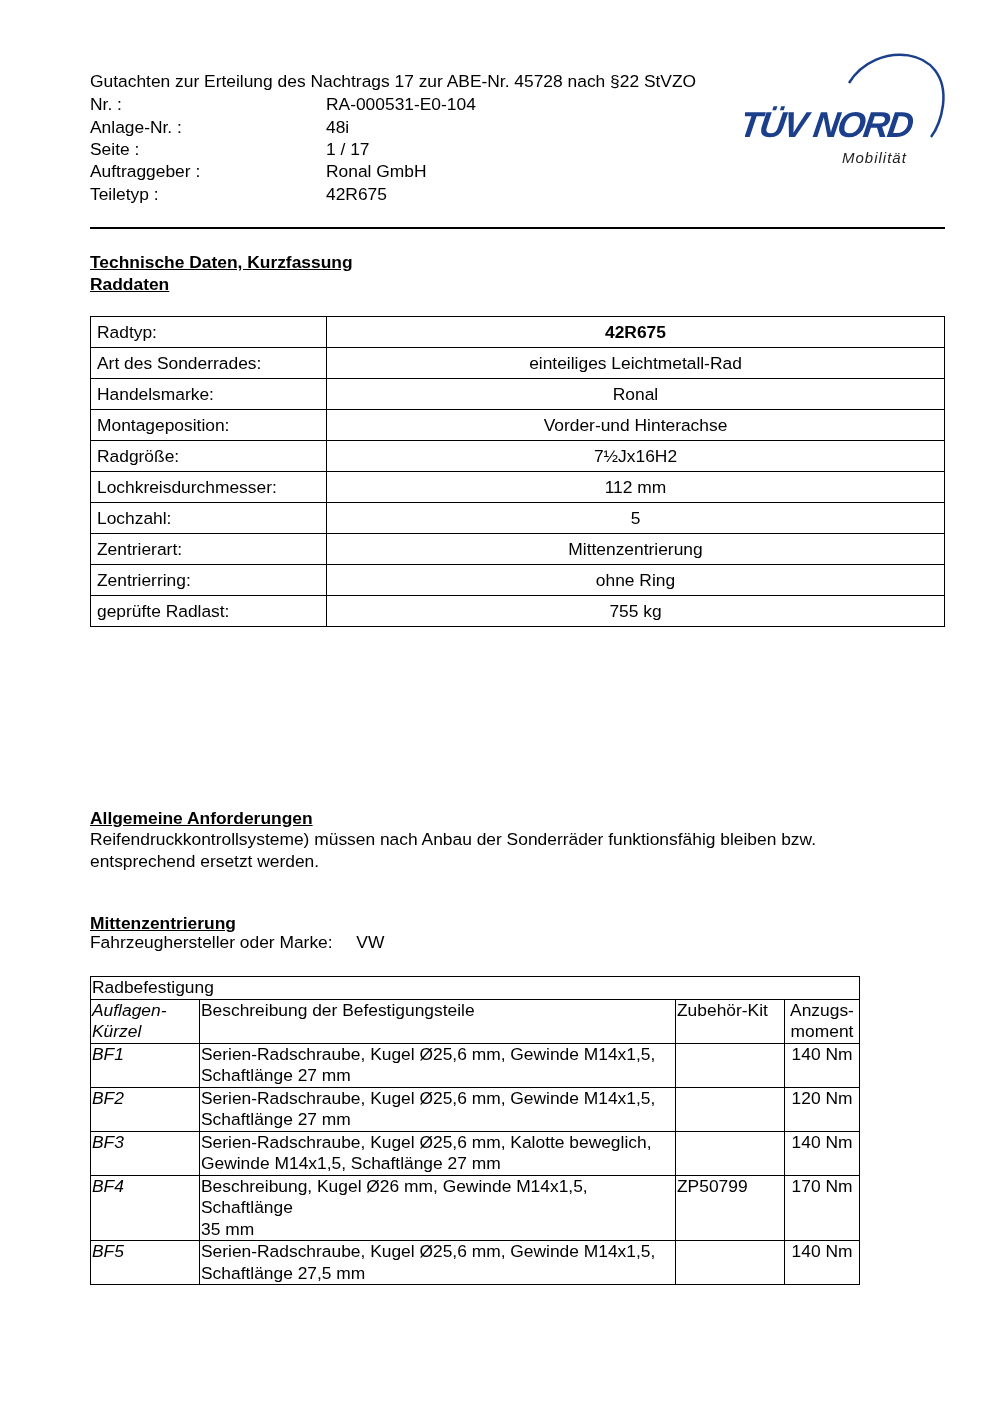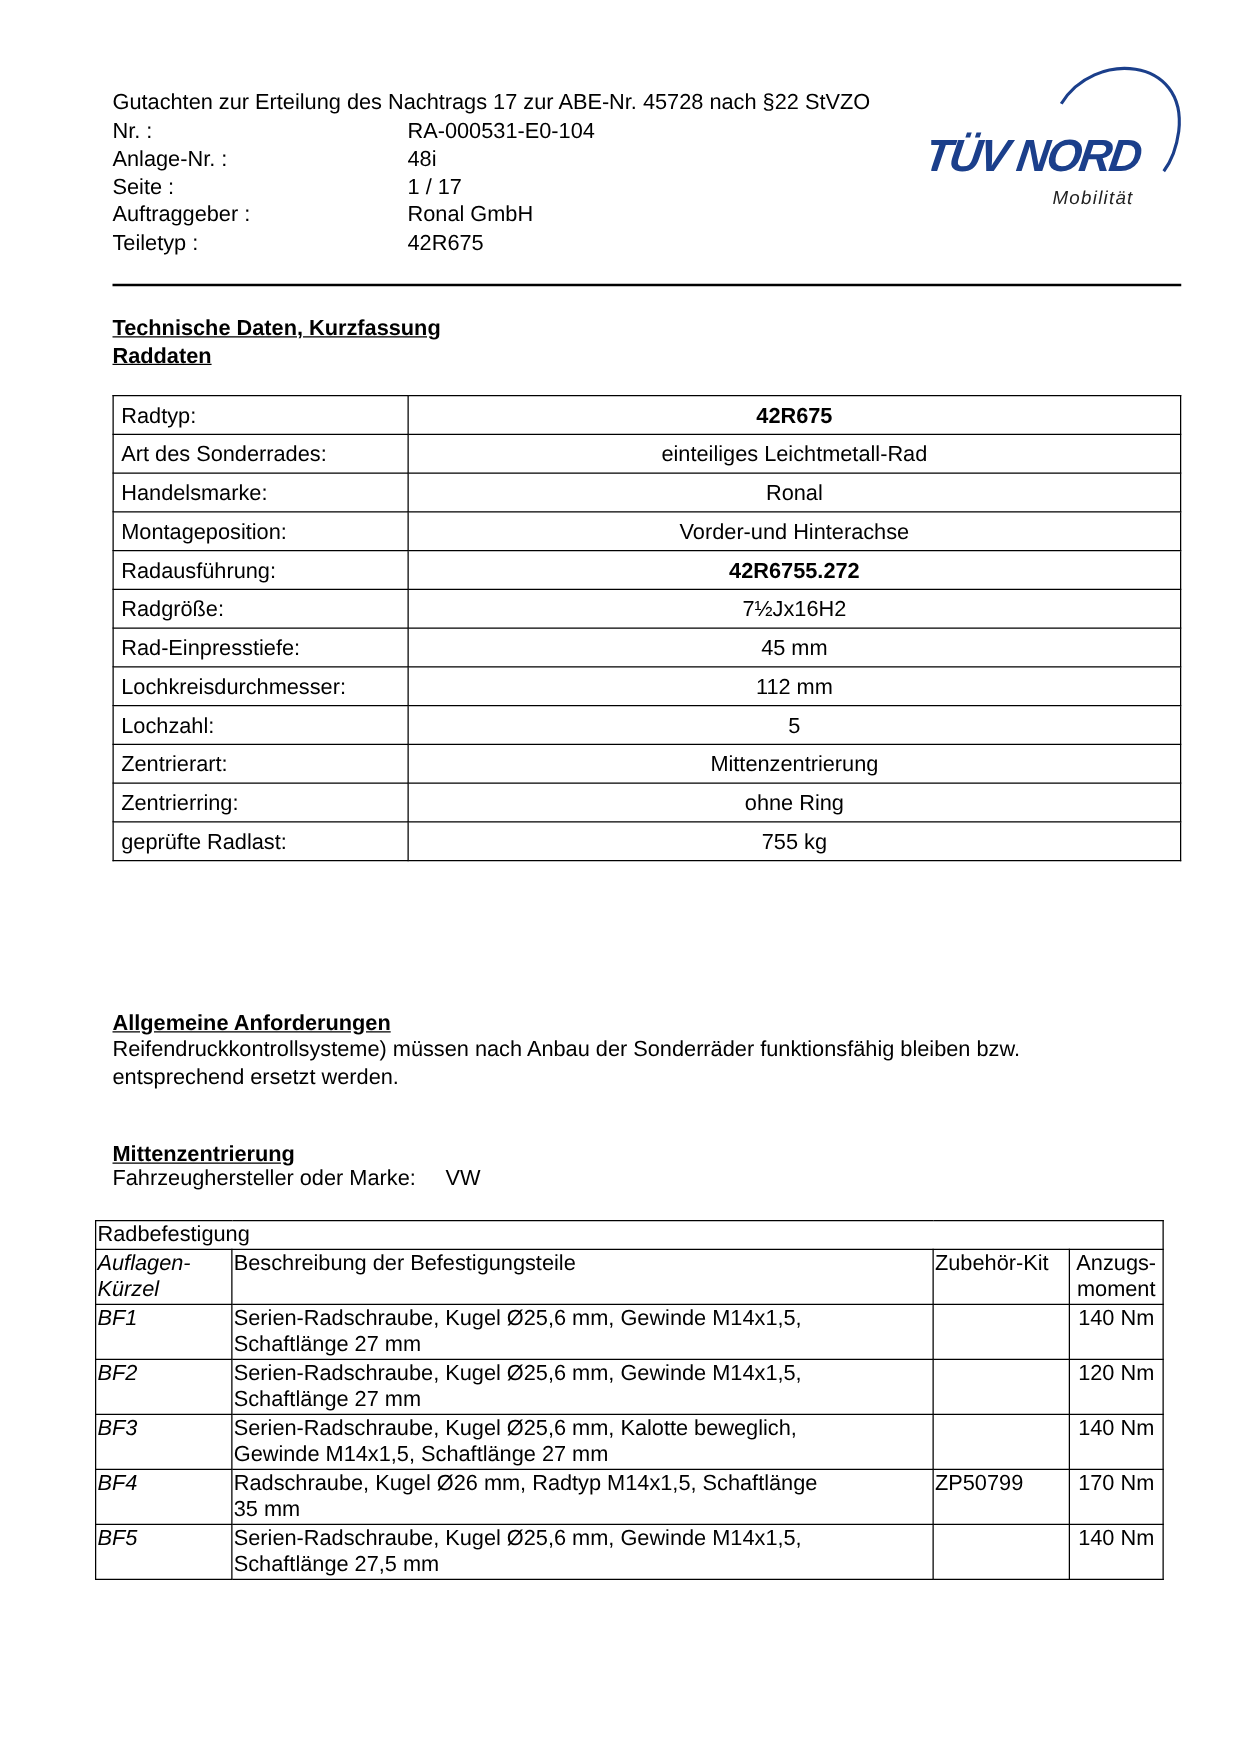--- a/index.html
+++ b/index.html
@@ -11,21 +11,21 @@
   .rule { position: absolute; left: 90px; top: 227px; width: 855px; height: 2px; background: #000; }
   .section-title { position: absolute; left: 90px; font-weight: bold; text-decoration: underline;
                    line-height: 22px; white-space: nowrap; }
   table { border-collapse: collapse; }
   #raddaten { position: absolute; left: 90px; top: 316px; width: 855px; }
   #raddaten td { border: 1.5px solid #000; height: 30px; padding: 0 6px; font-size: 17.4px; }
   #raddaten td.lbl { width: 223px; margin-top: 48px; }
   #raddaten td.val { text-align: center; }
   #raddaten td.bold { font-weight: bold; }
   .para { position: absolute; left: 90px; width: 860px; line-height: 21.5px; }
-  #befestigung { position: absolute; left: 76px; top: 976px; width: 855px; }
+  #befestigung { position: absolute; left: 90px; top: 976px; width: 770px; }
   #befestigung td { border: 1.5px solid #000; vertical-align: top; padding: 0 1px; line-height: 21.5px; font-size: 17.4px; }
   #befestigung td.c1 { width: 106px; font-style: italic; }
   #befestigung td.c3 { width: 106px; }
   #befestigung td.c4 { width: 72px; text-align: center; }
   .logo { position: absolute; left: 745px; top: 45px; width: 210px; height: 130px; }
 </style>
 </head>
 <body>
 
 <div class="hdr-row" style="top:70px;">Gutachten zur Erteilung des Nachtrags 17 zur ABE-Nr. 45728 nach §22 StVZO</div>
@@ -75,30 +75,22 @@
       </tr>
       <tr>
         <td class="lbl">Handelsmarke:</td>
         <td class="val">Ronal</td>
       </tr>
       <tr>
         <td class="lbl">Montageposition:</td>
         <td class="val">Vorder-und Hinterachse</td>
       </tr>
       <tr>
-        <td class="lbl">Radausführung:</td>
-        <td class="val bold">42R6755.272</td>
-      </tr>
-      <tr>
         <td class="lbl">Radgröße:</td>
         <td class="val">7½Jx16H2</td>
-      </tr>
-      <tr>
-        <td class="lbl">Rad-Einpresstiefe:</td>
-        <td class="val">45 mm</td>
       </tr>
       <tr>
         <td class="lbl">Lochkreisdurchmesser:</td>
         <td class="val">112 mm</td>
       </tr>
       <tr>
         <td class="lbl">Lochzahl:</td>
         <td class="val">5</td>
       </tr>
       <tr>
@@ -173,21 +165,21 @@
         <td class="c2">
           <div>Serien-Radschraube, Kugel Ø25,6 mm, Kalotte beweglich,</div>
           <div>Gewinde M14x1,5, Schaftlänge 27 mm</div>
         </td>
         <td class="c3"></td>
         <td class="c4">140 Nm</td>
       </tr>
       <tr>
         <td class="c1">BF4</td>
         <td class="c2">
-          <div>Radschraube, Kugel Ø26 mm, Radtyp M14x1,5, Schaftlänge</div>
+          <div>Beschreibung, Kugel Ø26 mm, Gewinde M14x1,5, Schaftlänge</div>
           <div>35 mm</div>
         </td>
         <td class="c3">ZP50799</td>
         <td class="c4">170 Nm</td>
       </tr>
       <tr>
         <td class="c1">BF5</td>
         <td class="c2">
           <div>Serien-Radschraube, Kugel Ø25,6 mm, Gewinde M14x1,5,</div>
           <div>Schaftlänge 27,5 mm</div>

